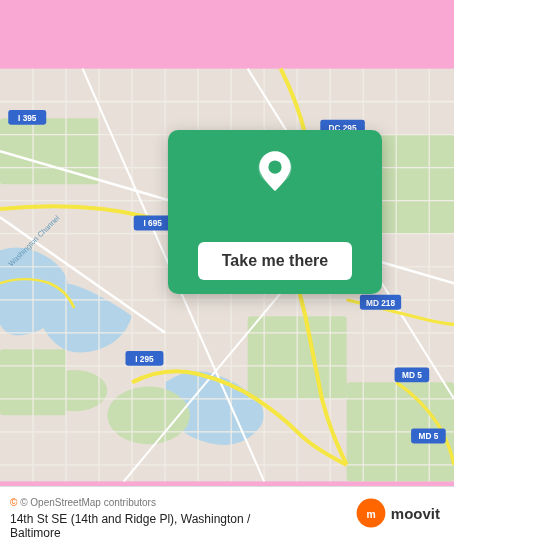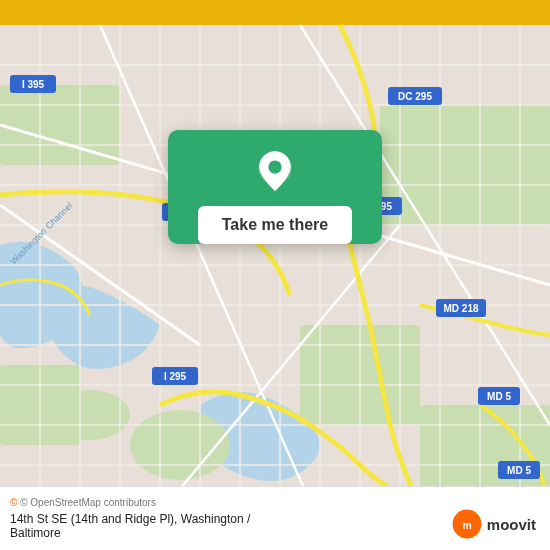--- a/index.html
+++ b/index.html
@@ -5,47 +5,48 @@
     * { margin: 0; padding: 0; box-sizing: border-box; }
     body {
       width: 550px;
       height: 550px;
       overflow: hidden;
       font-family: Arial, sans-serif;
       position: relative;
     }
 
     #map-container {
-      width: 550px;
+      width: 454px;
       height: 550px;
       position: relative;
-      background: #eab308;
+      background: #f9a8d4;
     }
 
     
     #map-svg {
       position: absolute;
       top: 0; left: 0;
       width: 100%; height: 100%;
     }
 
     
     #take-me-there-card {
       position: absolute;
       top: 130px;
       left: 168px;
       width: 214px;
       background: #2eaa6e;
       border-radius: 10px;
-      padding: 18px 16px 0;
+      padding: 18px 16px 14px;
       display: flex;
       flex-direction: column;
       align-items: center;
       box-shadow: 0 4px 16px rgba(0,0,0,0.25);
       z-index: 10;
+      gap: 36px;
     }
 
     #pin-icon {
       width: 48px;
       height: 48px;
       margin-bottom: 10px;
     }
 
     #take-me-there-btn {
       background: white;
@@ -61,21 +62,21 @@
 
     
     #bottom-bar {
       position: absolute;
       bottom: 0;
       left: 0;
       width: 100%;
       background: white;
       padding: 10px 14px 10px 10px;
       display: flex;
-      align-items: flex-end;
+      align-items: flex-start;
       justify-content: space-between;
       border-top: 1px solid #ddd;
       z-index: 10;
     }
 
     #bottom-left {
       display: flex;
       flex-direction: column;
     }
 

